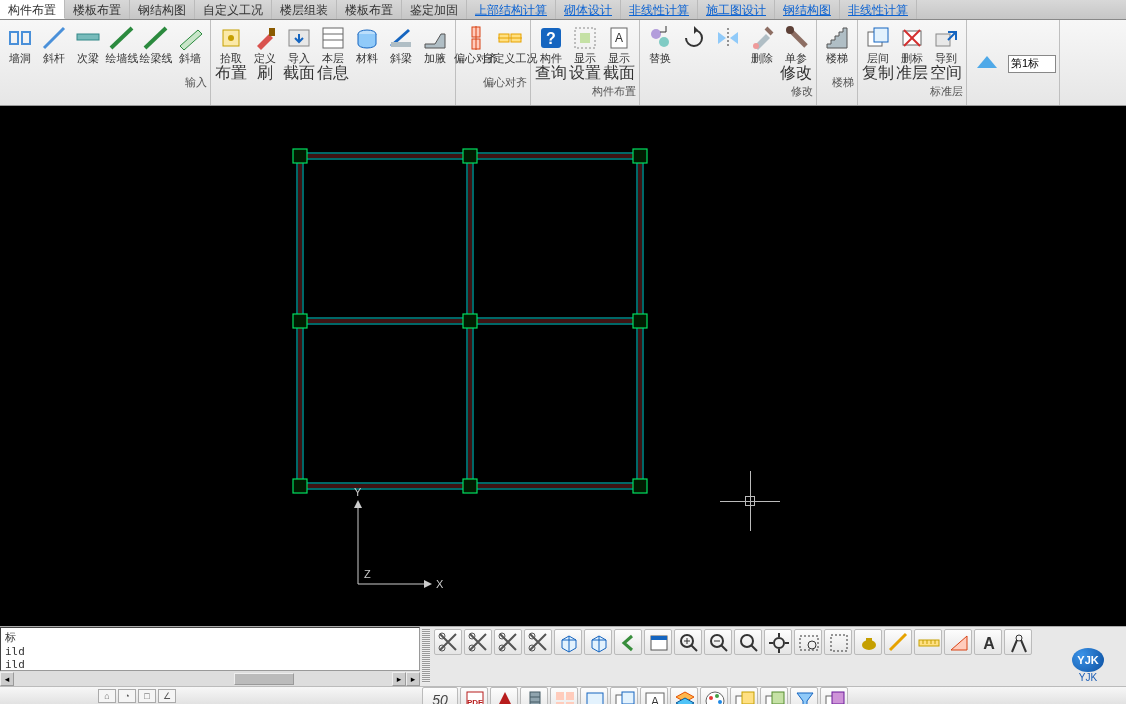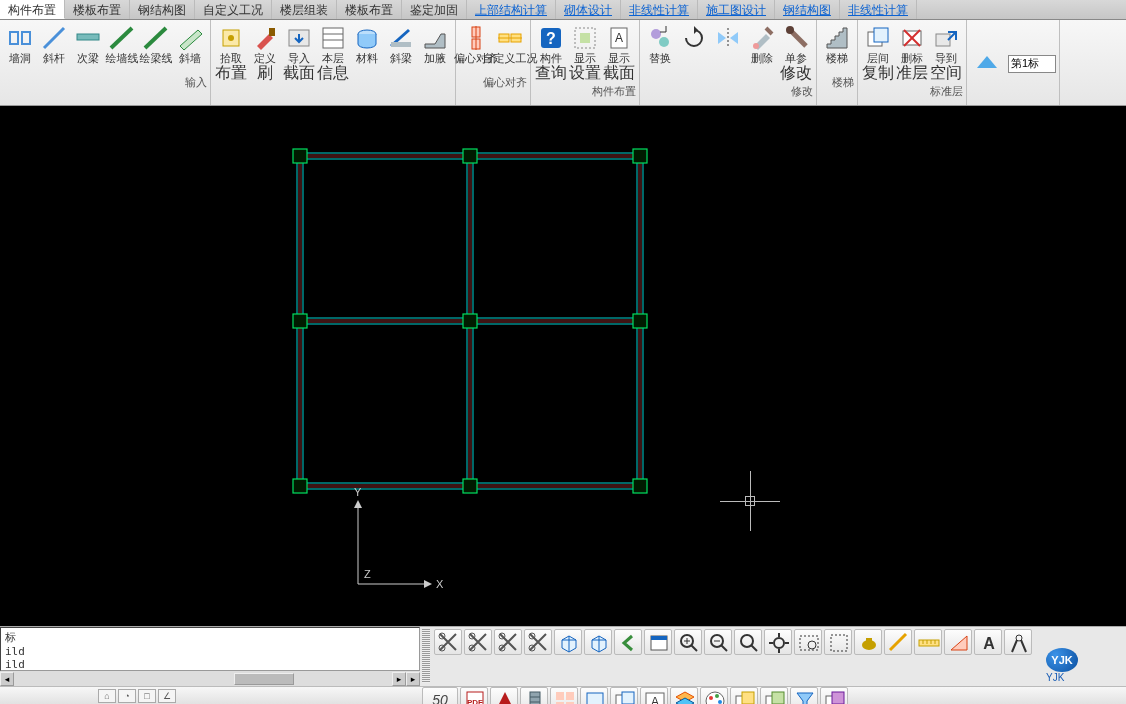--- a/index.html
+++ b/index.html
@@ -30,21 +30,21 @@
 .crosshair { position: absolute; pointer-events: none; }
 .crosshair .h { position: absolute; width: 60px; height: 1px; background: #bbb; left: -30px; }
 .crosshair .v { position: absolute; height: 60px; width: 1px; background: #bbb; top: -30px; }
 .crosshair .box { position: absolute; width: 10px; height: 10px; border: 1px solid #bbb; left: -5px; top: -5px; }
 
 .cmd-area { display: flex; height: 60px; background: #f3f3f3; border-top: 1px solid #aaa; }
 .cmd-text { width: 420px; background: #fff; border: 1px inset #999; font-family: Consolas, monospace; font-size: 11px; padding: 2px 4px; white-space: pre; overflow: hidden; color: #333; }
 .btm-tools { flex: 1; display: flex; flex-wrap: wrap; align-content: flex-start; padding: 2px; gap: 2px; background: #e8e8e8; }
 .btm-tools .bt { width: 28px; height: 26px; border: 1px solid #bbb; background: linear-gradient(#fdfdfd,#e5e5e5); display: flex; align-items: center; justify-content: center; cursor: pointer; position: relative; border-radius: 2px; }
 .btm-tools .num { width: 36px; font-style: italic; font-size: 14px; color: #444; }
-.logo { position: absolute; right: 20px; bottom: 2px; width: 60px; height: 36px; display: flex; flex-direction: column; font-size: 10px; color: #1a5db5; }
+.logo { position: absolute; right: 8px; bottom: 2px; width: 60px; height: 36px; display: flex; flex-direction: column; align-items: center; font-size: 10px; color: #1a5db5; }
 .logo .circ { width: 32px; height: 24px; border-radius: 50%; background: radial-gradient(circle at 30% 30%, #3b93e8, #0b4fa0); display: flex; align-items: center; justify-content: center; color: #fff; font-weight: bold; font-size: 11px; }
 
 .status { height: 18px; background: linear-gradient(#f7f7f7,#e2e2e2); border-top: 1px solid #bbb; display: flex; align-items: center; padding: 0 6px; gap: 2px; }
 .status .sbtn { width: 18px; height: 14px; border: 1px solid #aaa; background: #f5f5f5; display: flex; align-items: center; justify-content: center; font-size: 9px; color: #555; cursor: pointer; }
 .cleft { width: 420px; display:flex; flex-direction:column; }
 .scroll-horiz { height: 16px; background: #ddd; display:flex; align-items:center; }
 .scroll-horiz .thumb { width: 60px; height: 12px; background: #bbb; margin-left: 220px; border: 1px outset #eee;}
 .scroll-horiz .arrow { width: 14px; height: 14px; background:#ccc; border:1px outset #eee; display:flex; align-items:center; justify-content:center; font-size:9px;}
 </style>
 </head>

